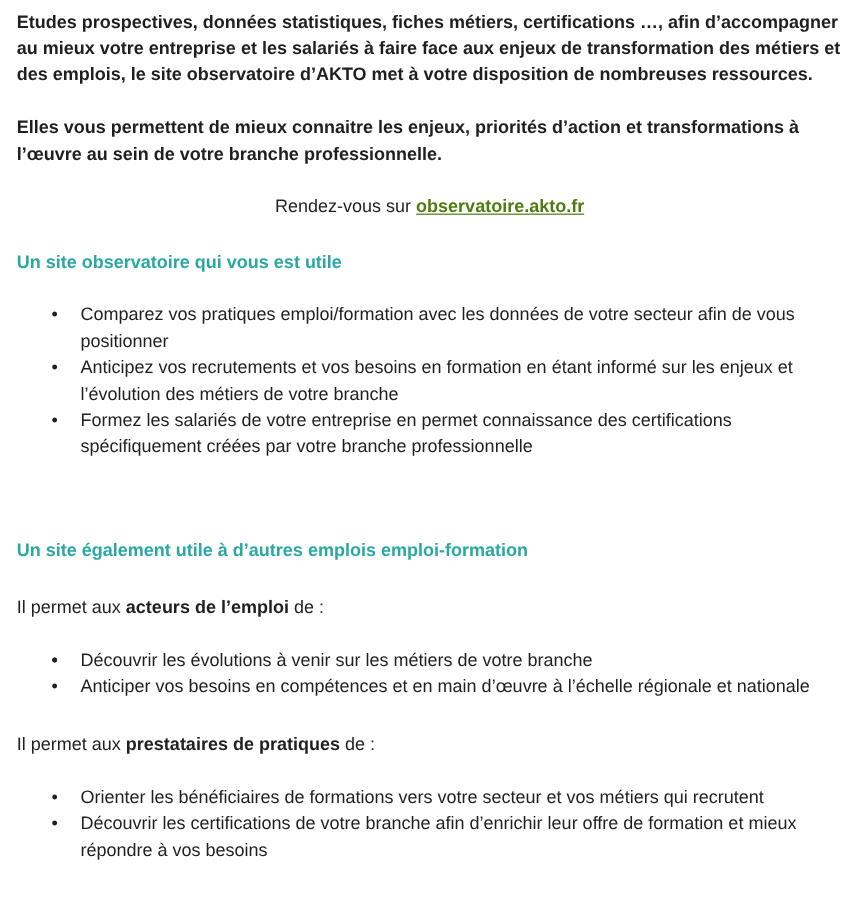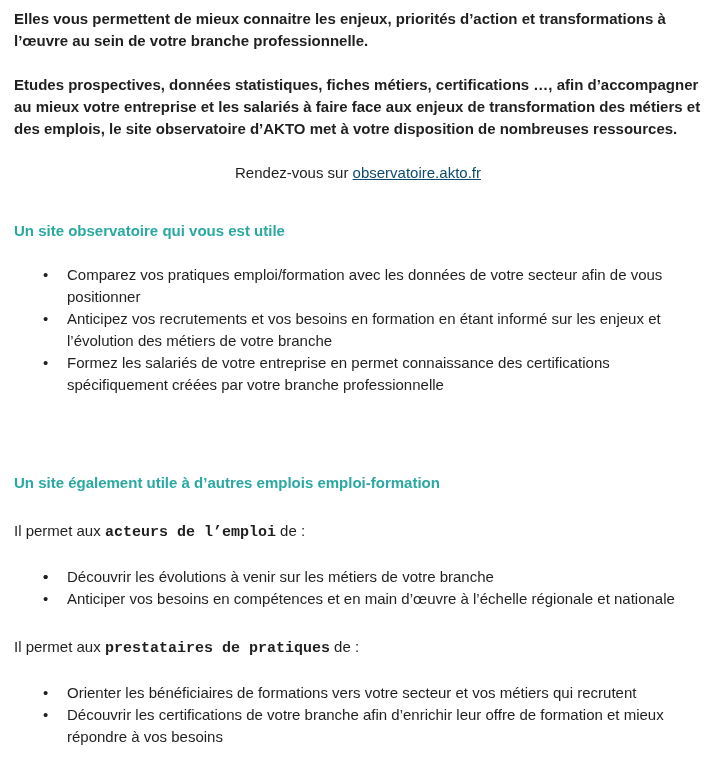--- a/index.html
+++ b/index.html
@@ -25,26 +25,27 @@
   .intro-para {
     margin: 0 0 22px 0;
     font-weight: bold;
   }
   .link-line {
     margin: 22px 0 0 0;
     text-align: center;
     font-weight: normal;
   }
   .hyperlink {
-    color: #0c4a6e;
+    color: #4d7c0f;
     text-decoration: underline;
     cursor: pointer;
+    font-weight: bold;
   }
   .section-heading {
-    margin: 36px 0 0 0;
+    margin: 24px 0 0 0;
     font-size: 15px;
     font-weight: bold;
     color: #2aa8a2;
     line-height: 22px;
   }
   ul.bullet-list {
     list-style: none;
     margin: 22px 0 0 0;
     padding: 0;
   }
@@ -56,30 +57,30 @@
   ul.bullet-list li .bullet-marker {
     position: absolute;
     left: 29px;
     top: 0;
   }
   .gap-large { height: 40px; }
   .body-para {
     margin: 26px 0 0 0;
     font-weight: normal;
   }
-  .bold-inline { font-weight: bold; font-family: Liberation Mono, monospace; }
+  .bold-inline { font-weight: bold; }
 </style>
 </head>
 <body>
 
 <div class="page">
 
+  <p class="intro-para">Etudes prospectives, données statistiques, fiches métiers, certifications …, afin d’accompagner au mieux votre entreprise et les salariés à faire face aux enjeux de transformation des métiers et des emplois, le site observatoire d’AKTO met à votre disposition de nombreuses ressources.</p>
+
   <p class="intro-para">Elles vous permettent de mieux connaitre les enjeux, priorités d’action et transformations à l’œuvre au sein de votre branche professionnelle.</p>
-
-  <p class="intro-para">Etudes prospectives, données statistiques, fiches métiers, certifications …, afin d’accompagner au mieux votre entreprise et les salariés à faire face aux enjeux de transformation des métiers et des emplois, le site observatoire d’AKTO met à votre disposition de nombreuses ressources.</p>
 
   <p class="link-line"><span>Rendez-vous sur </span><a class="hyperlink">observatoire.akto.fr</a></p>
 
   <h2 class="section-heading">Un site observatoire qui vous est utile</h2>
 
   <ul class="bullet-list">
     <li><span class="bullet-marker">•</span><span>Comparez vos pratiques emploi/formation avec les données de votre secteur afin de vous positionner</span></li>
     <li><span class="bullet-marker">•</span><span>Anticipez vos recrutements et vos besoins en formation en étant informé sur les enjeux et l’évolution des métiers de votre branche</span></li>
     <li><span class="bullet-marker">•</span><span>Formez les salariés de votre entreprise en permet connaissance des certifications spécifiquement créées par votre branche professionnelle</span></li>
   </ul>

